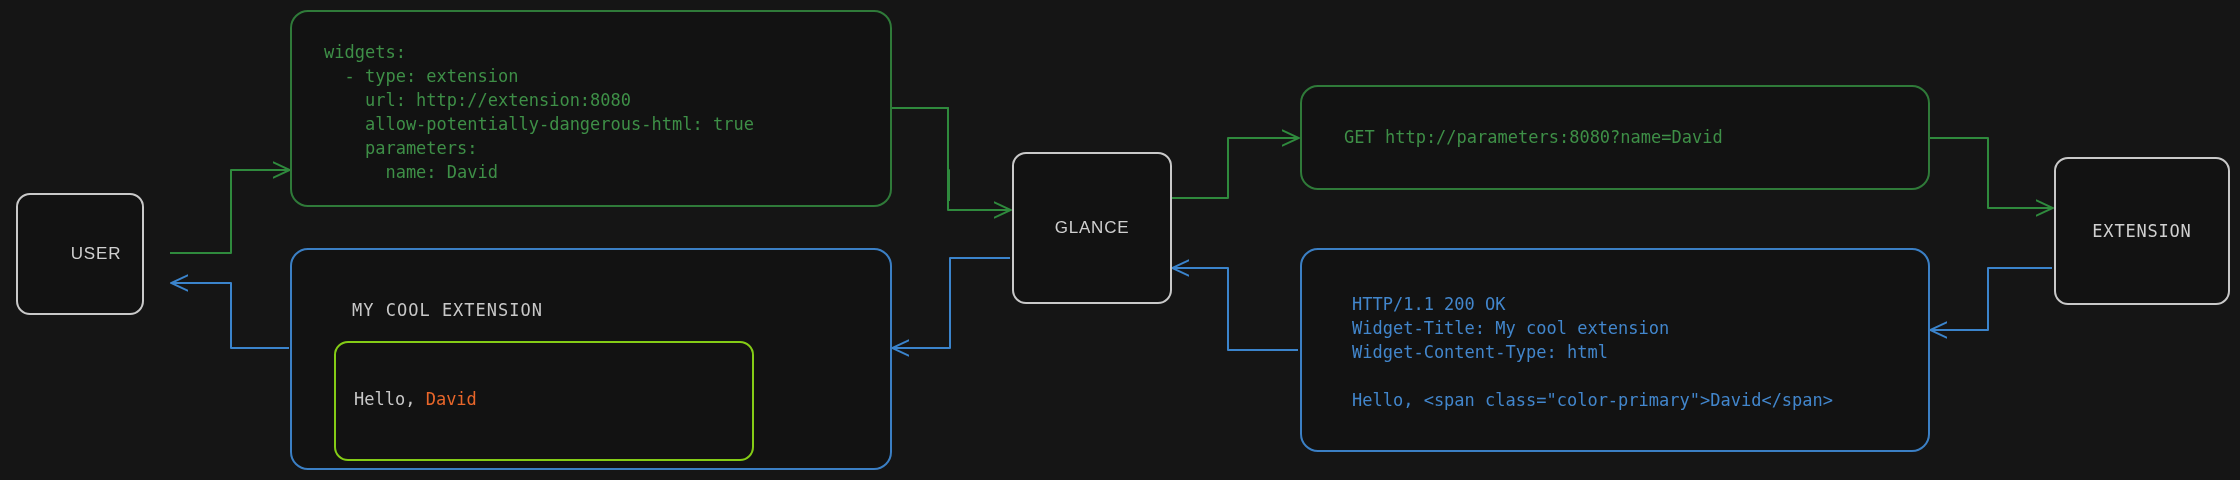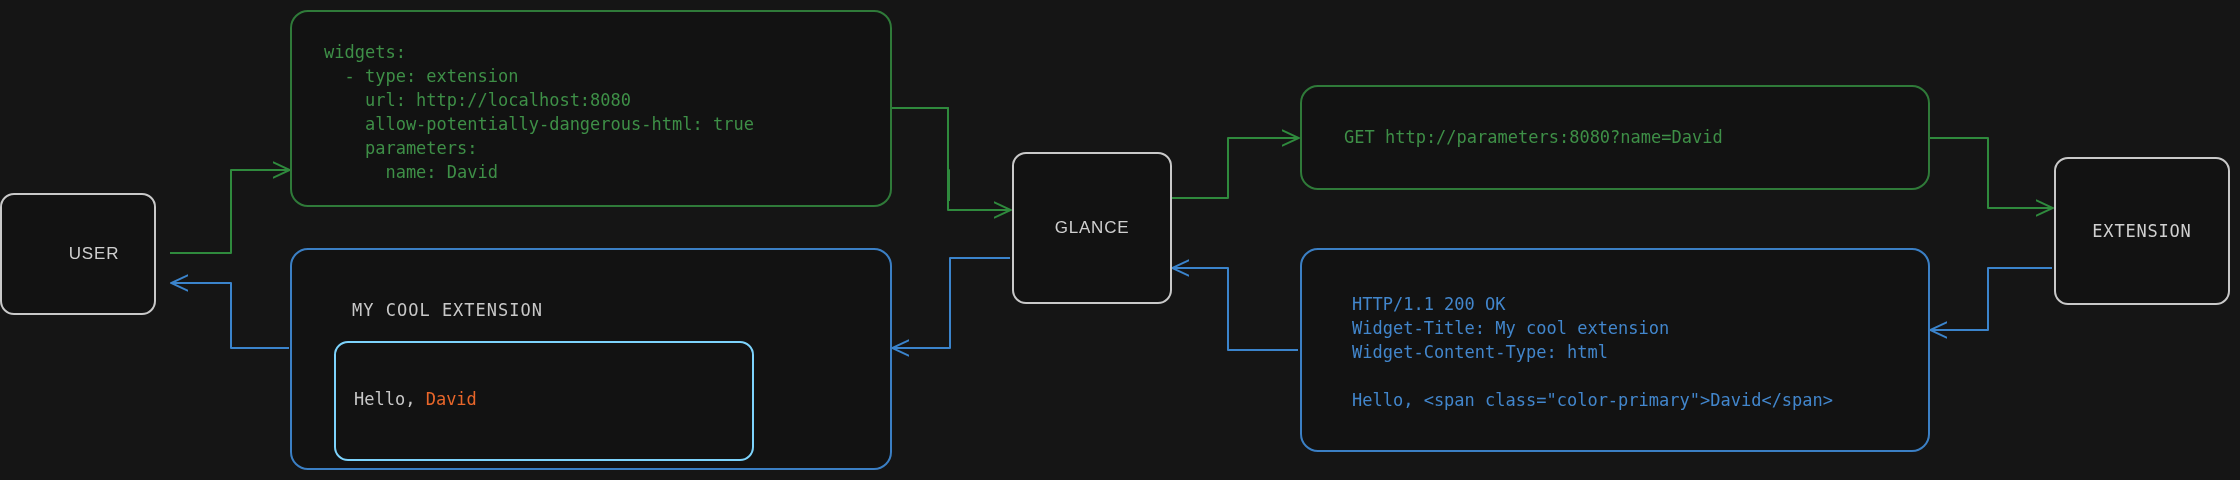--- a/index.html
+++ b/index.html
@@ -41,21 +41,21 @@
     letter-spacing: 0.8px;
     white-space: nowrap;
   }
   .node-label.sans {
     font-family: "Liberation Sans", sans-serif;
   }
   .node-label.mono {
     font-family: "DejaVu Sans Mono", monospace;
   }
 
-  #node-user      { left: 0;   top: 193px; width: 156px; height: 122px; padding-left: 32px; }
+  #node-user      { left: 16px;   top: 193px; width: 128px; height: 122px; padding-left: 32px; }
   #node-glance    { left: 1012px; top: 152px; width: 160px; height: 152px; }
   #node-extension { left: 2054px; top: 157px; width: 176px; height: 148px; }
 
   
   .msgbox {
     position: absolute;
     box-sizing: border-box;
     border-radius: 18px;
     background: #121212;
     border: 2px solid;
@@ -94,21 +94,21 @@
     letter-spacing: 1px;
     white-space: nowrap;
   }
   #widget-card {
     position: absolute;
     box-sizing: border-box;
     left: 42px;
     top: 91px;
     width: 420px;
     height: 120px;
-    border: 2px solid #7dd3fc;
+    border: 2px solid #84cc16;
     border-radius: 14px;
     background: #121212;
   }
   #widget-card-text {
     position: absolute;
     left: 18px;
     top: 46px;
     font-family: "DejaVu Sans Mono", monospace;
     font-size: 17px;
     white-space: pre;
@@ -161,21 +161,21 @@
     <span class="node-label mono">EXTENSION</span>
   </div>
 
   <div class="node" id="node-glance">
     <span class="node-label sans">GLANCE</span>
   </div>
 
   <div class="msgbox green" id="box-yaml">
     <pre class="code green">widgets:
   - type: extension
-    url: http://localhost:8080
+    url: http://extension:8080
     allow-potentially-dangerous-html: true
     parameters:
       name: David</pre>
   </div>
 
   <div class="msgbox green" id="box-request">
     <pre class="code green">GET http://parameters:8080?name=David</pre>
   </div>
 
   <div class="msgbox blue" id="box-response">

